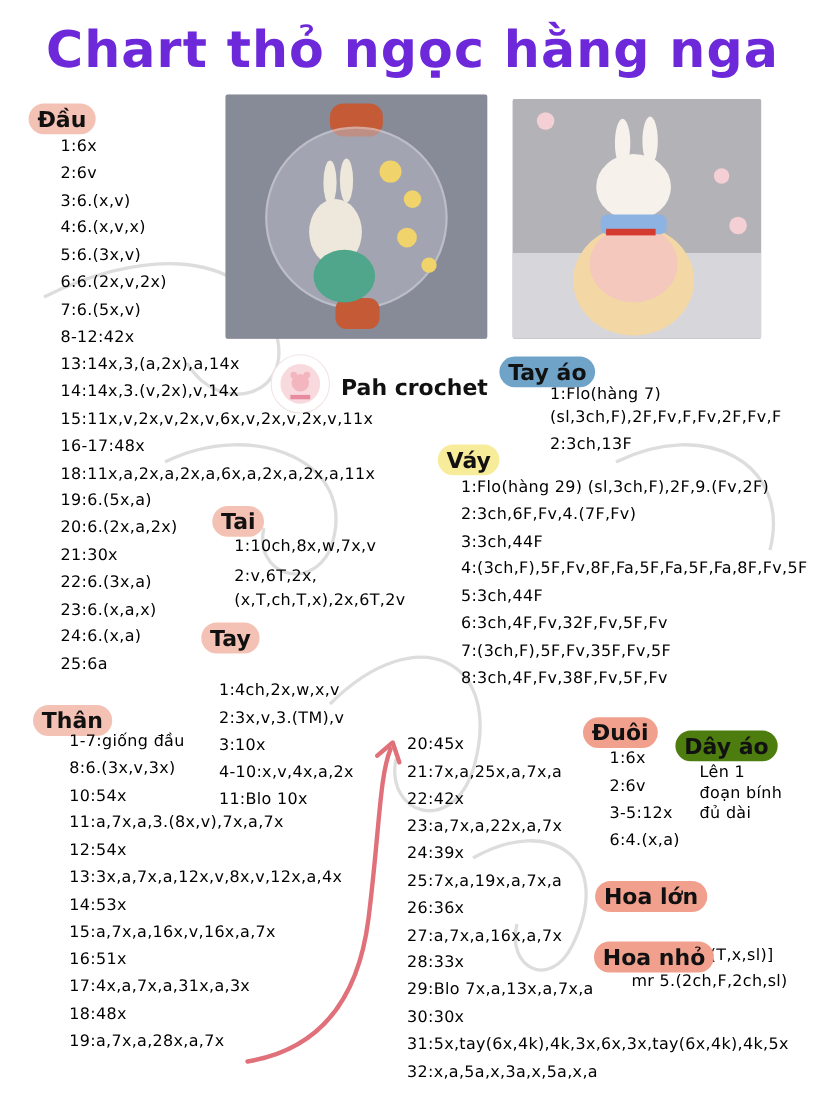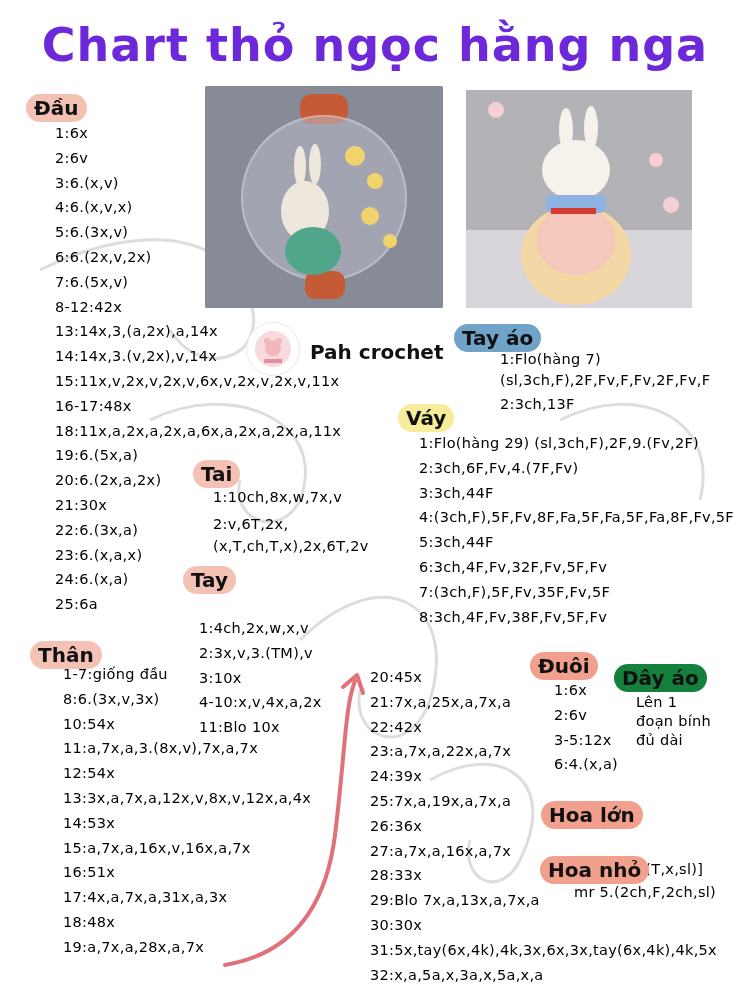--- a/index.html
+++ b/index.html
@@ -4,21 +4,21 @@
 <style>
   html,body{margin:0;padding:0;background:#fff;}
   body{width:750px;height:1000px;position:relative;overflow:hidden;font-family:"DejaVu Sans","Liberation Sans",sans-serif;color:#111;}
   .abs{position:absolute;}
   .title{left:0;top:18px;width:750px;text-align:center;font-size:46px;font-weight:bold;letter-spacing:1px;color:#6d28d9;}
   .hdr{position:absolute;font-size:20px;font-weight:bold;padding:0 8px;border-radius:14px;line-height:28px;white-space:nowrap;color:#111;}
   .hdr.pink{background:#f4c2b4;}
   .hdr.blue{background:#6fa3c8;}
   .hdr.yellow{background:#f7ec9a;}
   .hdr.salmon{background:#f2a08e;}
-  .hdr.red{background:#15803d;}
+  .hdr.red{background:#4d7c0f;}
   .lines{position:absolute;font-size:14.5px;line-height:24.8px;white-space:nowrap;color:#000000;letter-spacing:0.3px;}
   .lines div{height:24.8px;}
   .photo{position:absolute;border-radius:2px;overflow:hidden;}
   .logo{position:absolute;left:246px;top:322px;width:52px;height:52px;border-radius:50%;background:#fff;border:1px solid #f1e4e4;display:flex;align-items:center;justify-content:center;}
   .brand{position:absolute;left:310px;top:340px;font-size:20px;font-weight:bold;color:#111;}
   .watermark{position:absolute;left:0;top:0;width:750px;height:1000px;pointer-events:none;}
 </style>
 </head>
 <body>
 

